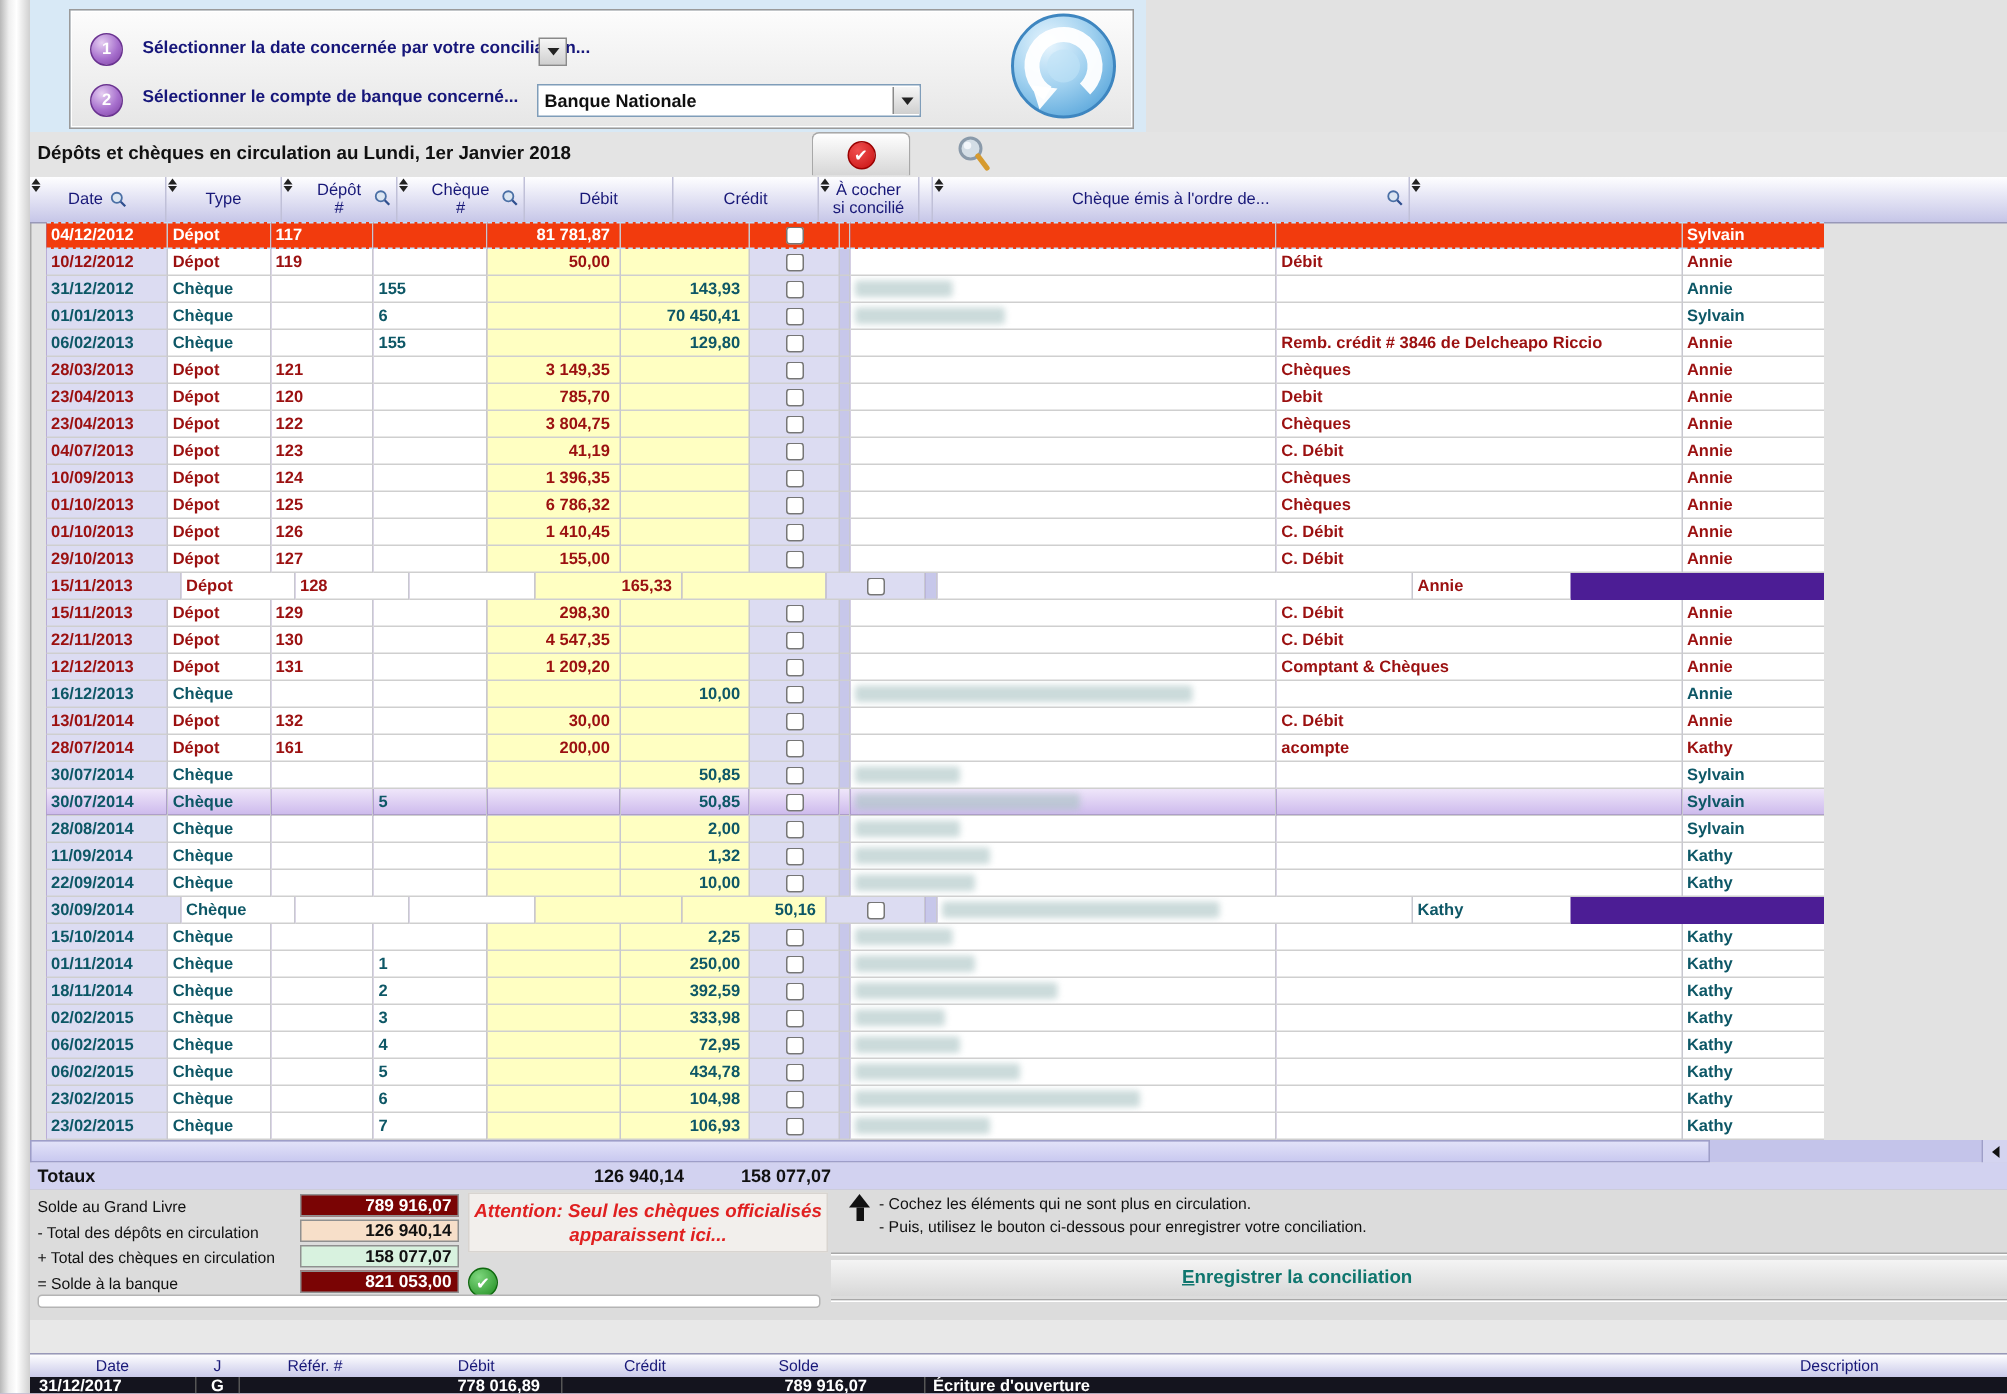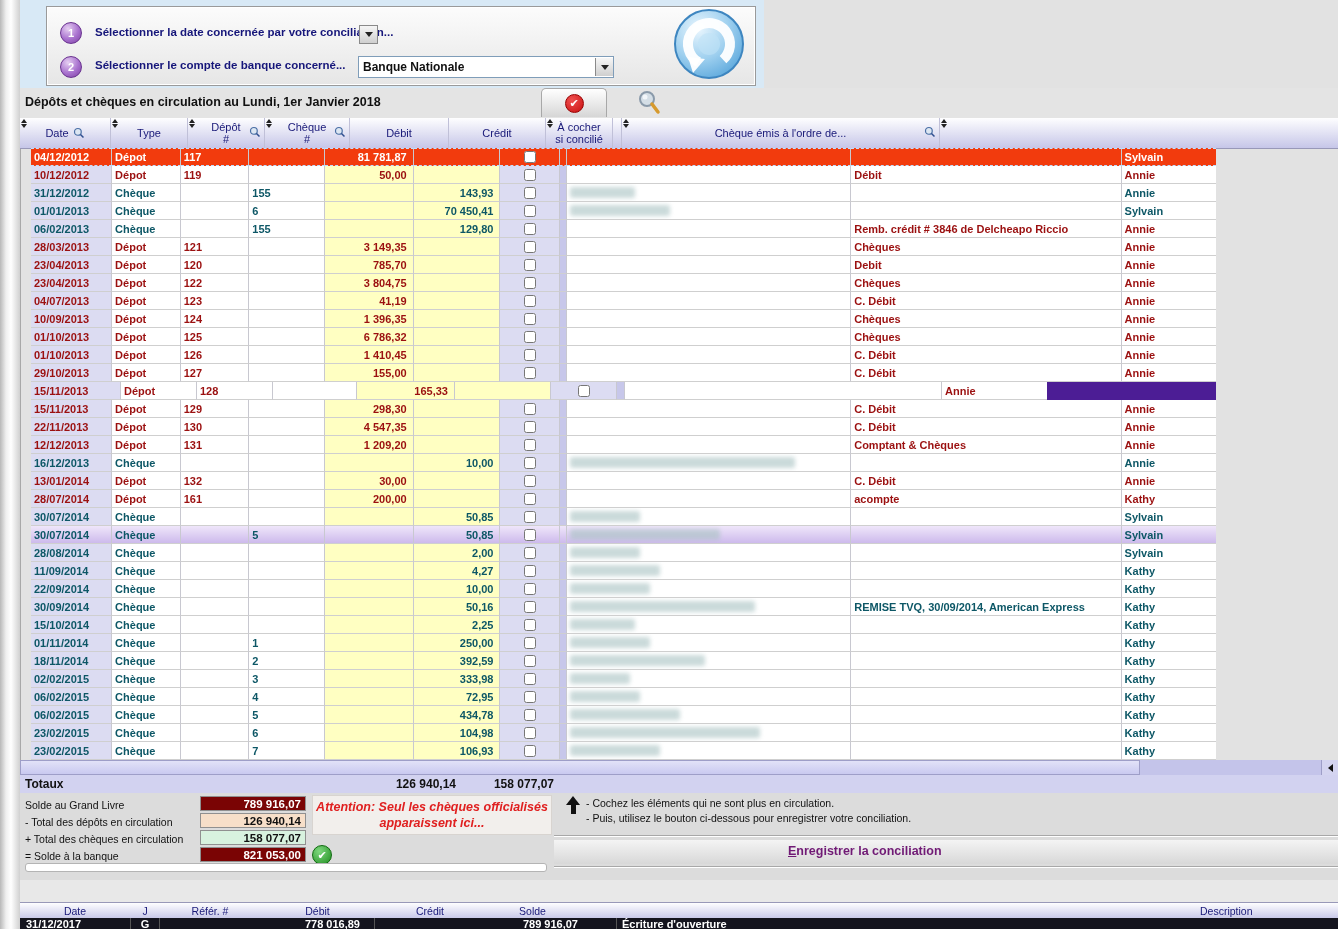--- a/index.html
+++ b/index.html
@@ -80,21 +80,21 @@
   .v-mint{background:#D8F2DF;color:#111;}
   #warn-box{position:absolute;left:292px;top:2px;width:238px;height:38px;background:#F2EFEC;border:1px solid #D8D4D0;display:flex;flex-direction:column;align-items:center;justify-content:center;}
   #warn-box div{color:#E02020;font-weight:bold;font-style:italic;font-size:12.5px;line-height:16px;}
   #groove-white{position:absolute;left:5px;top:70px;width:520px;height:7px;background:#FFF;border:1px solid #B4B4B4;border-radius:3px;}
   .up-arrow{position:absolute;left:546px;top:3px;width:14px;height:20px;}
   .up-arrow .head{width:0;height:0;border-left:7px solid transparent;border-right:7px solid transparent;border-bottom:9px solid #111;}
   .up-arrow .stem{width:5px;height:9px;background:#111;margin-left:4.5px;}
   .instr{position:absolute;left:566px;font-size:10.5px;color:#111;white-space:nowrap;}
   .groove-line{position:absolute;left:534px;width:784px;height:0;border-top:1px solid #A8A8A8;border-bottom:1px solid #FFF;}
   #save-band{position:absolute;left:534px;top:47px;width:784px;height:24px;background:linear-gradient(#F4F4F4,#D8D8D8);}
-  #save-btn{position:absolute;left:768px;top:51px;font-size:12.5px;font-weight:bold;color:#701a75;}
+  #save-btn{position:absolute;left:768px;top:51px;font-size:12.5px;font-weight:bold;color:#0f766e;}
   #save-btn::first-letter{text-decoration:underline;}
 
   
   #ledger-sec{left:20px;top:880px;width:1318px;height:49px;background:#E8E8E8;}
   #ledger-title{position:absolute;left:5px;top:4px;font-size:12.5px;font-weight:bold;color:#111;}
   #ledger-head{position:absolute;left:0;top:22px;width:1318px;height:16px;background:linear-gradient(#FEFEFF,#C6C6E8);display:flex;font-size:10.5px;color:#181878;border-top:1px solid #9898B8;}
   .lh{display:flex;align-items:center;justify-content:center;box-sizing:border-box;}
   #ledger-desc-head{position:absolute;left:1180px;top:0;height:16px;display:flex;align-items:center;}
   #ledger-row{position:absolute;left:0;top:38px;width:1318px;height:11px;background:#14141E;display:flex;color:#FFF;font-size:11px;font-weight:bold;overflow:hidden;}
   .lc{display:flex;align-items:flex-start;box-sizing:border-box;line-height:13px;}
@@ -669,21 +669,21 @@
         <div class="cell c-name">
           <span class="tc-t">Sylvain</span>
         </div>
       </div>
       <div class="row c-t">
         <div class="cell c-date">11/09/2014</div>
         <div class="cell c-type">Chèque</div>
         <div class="cell c-dep"></div>
         <div class="cell c-chq"></div>
         <div class="cell c-deb num"></div>
-        <div class="cell c-cre num">4,27</div>
+        <div class="cell c-cre num">1,32</div>
         <div class="cell c-chk">
           <input type="checkbox" style="">
         </div>
         <div class="cell c-strip"></div>
         <div class="cell c-payee">
           <span class="blur-block" style="width: 90px;"></span>
         </div>
         <div class="cell c-rem"></div>
         <div class="cell c-name">
           <span class="tc-t">Kathy</span>
@@ -714,23 +714,20 @@
         <div class="cell c-dep"></div>
         <div class="cell c-chq"></div>
         <div class="cell c-deb num"></div>
         <div class="cell c-cre num">50,16</div>
         <div class="cell c-chk">
           <input type="checkbox" style="">
         </div>
         <div class="cell c-strip"></div>
         <div class="cell c-payee">
           <span class="blur-block" style="width: 185px;"></span>
-        </div>
-        <div class="cell c-rem">
-          <span class="tc-t">REMISE TVQ, 30/09/2014, American Express</span>
         </div>
         <div class="cell c-name">
           <span class="tc-t">Kathy</span>
         </div>
       </div>
       <div class="row c-t">
         <div class="cell c-date">15/10/2014</div>
         <div class="cell c-type">Chèque</div>
         <div class="cell c-dep"></div>
         <div class="cell c-chq"></div>

